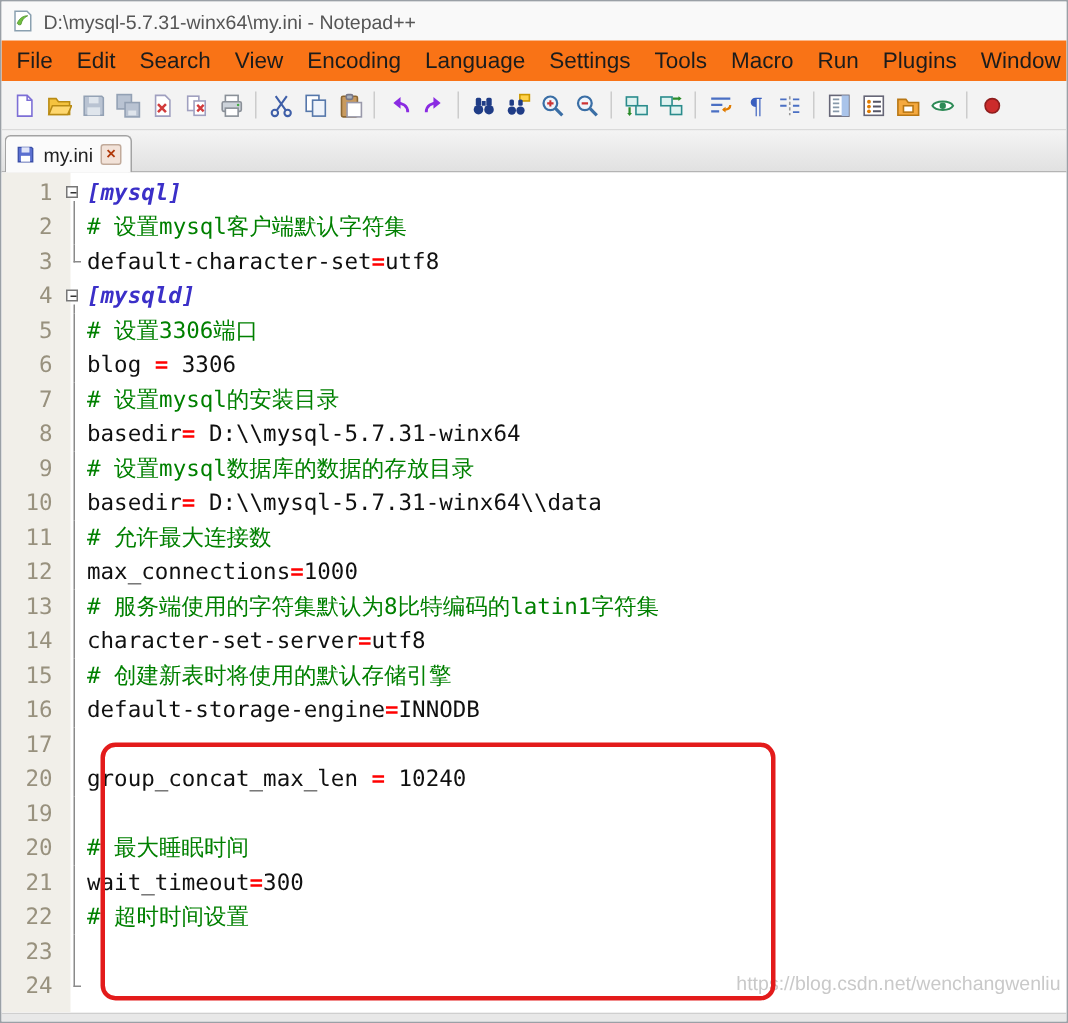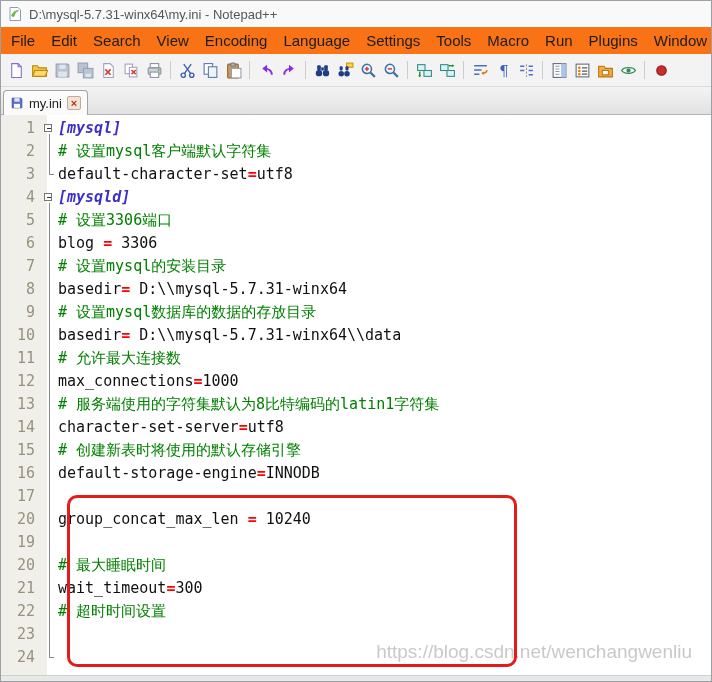--- a/index.html
+++ b/index.html
@@ -72,21 +72,21 @@
   .fh { position:absolute; left:8px; top:11px; width:5px; height:1px; background:#8a8a8a; }
   .code { white-space:pre; color:#101010; }
   .seg.sec { color:var(--section); font-weight:700;font-style:italic; }
   .seg.com { color:var(--comment); }
   .seg.eq  { color:var(--equals); font-weight:700; }
   .annotation {
     position:absolute; left:66px; top:380px; width:450px; height:172px;
     border:3px solid var(--annotation); border-radius:10px; pointer-events:none; z-index:5;
   }
   .watermark {
-    position:absolute; right:19px; bottom:12px; color:#c9c9c9; font-size:19px;
+    position:absolute; right:4px; bottom:12px; color:#c9c9c9; font-size:13px;
     font-family:"Liberation Sans", sans-serif; z-index:4;
   }
   .statusbar { height:6px; flex:0 0 6px; background:#e8e8e8; border-top:1px solid #cfcfcf; }
 </style>
 </head>
 <body>
 
 <div class="window">
 
   <div class="titlebar">

